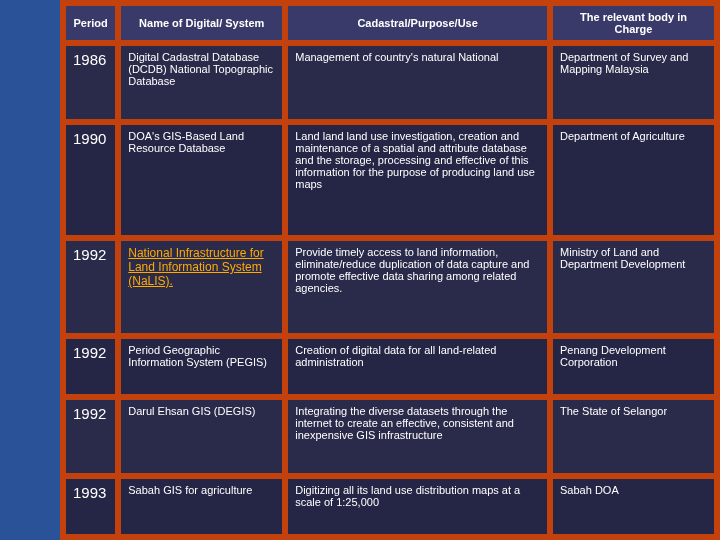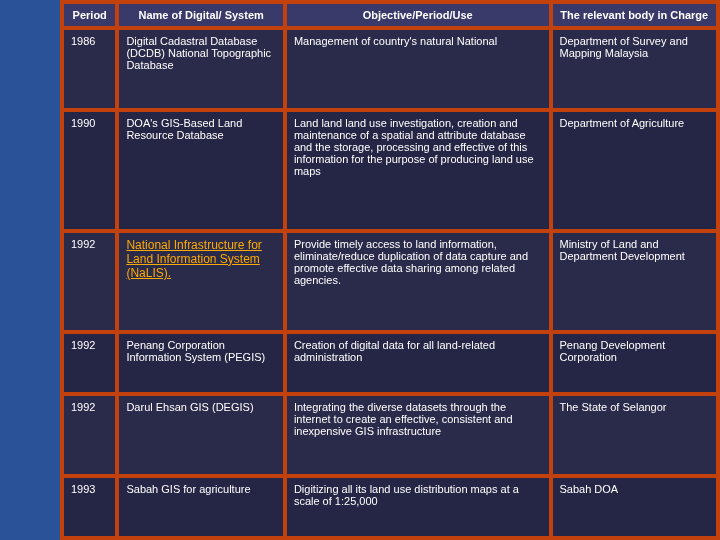--- a/index.html
+++ b/index.html
@@ -40,37 +40,37 @@
       display: flex;
       flex-direction: column;
     }
     table {
       width: 100%;
       height: 100%;
       border-collapse: collapse;
       table-layout: fixed;
     }
     th, td {
-      border: 4px solid #c2410c;
+      border: 6px solid #c2410c;
       padding: 5px 7px;
       vertical-align: top;
       font-size: 11px;
       color: #fff;
       background: #2a2a4a;
     }
     thead th {
       background: #3a3a6a;
       font-weight: bold;
       font-size: 11px;
       vertical-align: middle;
     }
     td.period {
       width: 48px;
       color: #fff;
-      font-size: 11px;
+      font-size: 15px;
     }
     th:nth-child(1), td:nth-child(1) { width: 48px; }
     th:nth-child(2), td:nth-child(2) { width: 145px; }
     th:nth-child(3), td:nth-child(3) { width: 230px; }
     th:nth-child(4), td:nth-child(4) { width: 145px; }
     a.db-link {
       color: #ffaa00;
       cursor: pointer;
       font-size: 12px;
       text-align: center;
@@ -88,21 +88,21 @@
 <div class="page-container">
   <div class="sidebar">
     <span></span>
   </div>
   <div class="table-container">
     <table>
       <thead>
         <tr>
           <th>Period</th>
           <th>Name of Digital/ System</th>
-          <th>Objective/Period/Use</th>
+          <th>Cadastral/Purpose/Use</th>
           <th>The relevant body in Charge</th>
         </tr>
       </thead>
       <tbody id="table-body">
       <tr>
             <td class="period">1986</td>
             <td>Digital Cadastral Database (DCDB) National Topographic Database</td>
             <td>Management of country's natural National</td>
             <td>Department of Survey and Mapping Malaysia</td>
           </tr>
@@ -113,21 +113,21 @@
             <td>Department of Agriculture</td>
           </tr>
           <tr>
             <td class="period">1992</td>
             <td><a class="db-link" href="#">National Infrastructure for Land Information System (NaLIS).</a></td>
             <td>Provide timely access to land information, eliminate/reduce duplication of data capture and promote effective data sharing among related agencies.</td>
             <td>Ministry of Land and Department Development</td>
           </tr>
           <tr>
             <td class="period">1992</td>
-            <td>Penang Corporation Information System (PEGIS)</td>
+            <td>Period Geographic Information System (PEGIS)</td>
             <td>Creation of digital data for all land-related administration</td>
             <td>Penang Development Corporation</td>
           </tr>
           <tr>
             <td class="period">1992</td>
             <td>Darul Ehsan GIS (DEGIS)</td>
             <td>Integrating the diverse datasets through the internet to create an effective, consistent and inexpensive GIS infrastructure</td>
             <td>The State of Selangor</td>
           </tr>
           <tr>

